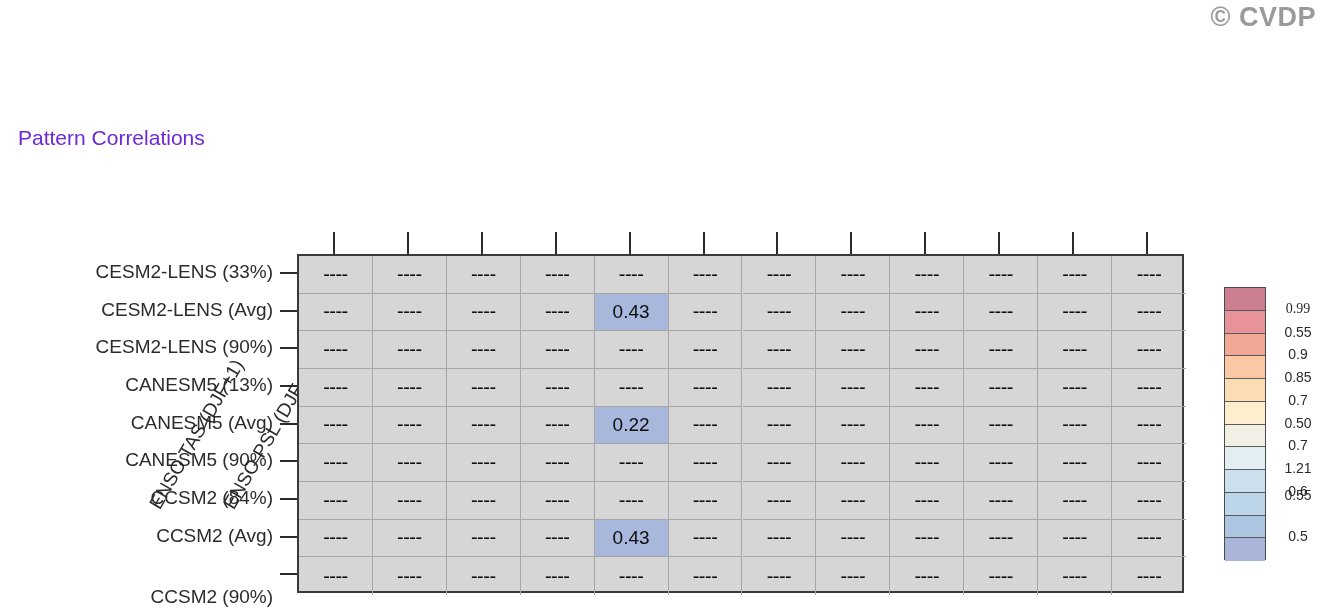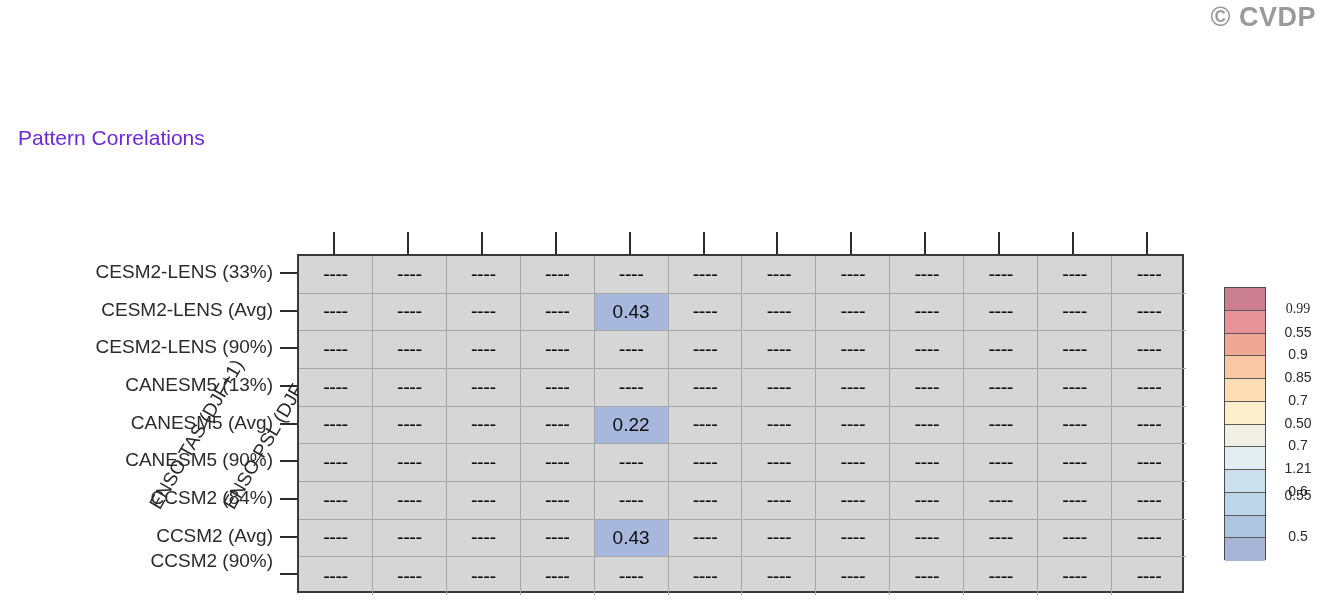--- a/index.html
+++ b/index.html
@@ -177,21 +177,21 @@
 
   <div id="rowlabels">
       <div class="rowlabel" style="left: 0px; width: 273px; top: 260.833px;">CESM2-LENS (33%)</div>
       <div class="rowlabel" style="left: 0px; width: 273px; top: 298.5px;">CESM2-LENS (Avg)</div>
       <div class="rowlabel" style="left: 0px; width: 273px; top: 336.167px;">CESM2-LENS (90%)</div>
       <div class="rowlabel" style="left: 0px; width: 273px; top: 373.833px;">CANESM5 (13%)</div>
       <div class="rowlabel" style="left: 0px; width: 273px; top: 411.5px;">CANESM5 (Avg)</div>
       <div class="rowlabel" style="left: 0px; width: 273px; top: 449.167px;">CANESM5 (90%)</div>
       <div class="rowlabel" style="left: 0px; width: 273px; top: 486.833px;">CCSM2 (84%)</div>
       <div class="rowlabel" style="left: 0px; width: 273px; top: 524.5px;">CCSM2 (Avg)</div>
-      <div class="rowlabel" style="left: 0px; width: 273px; top: 550px;">CCSM2 (90%)</div>
+      <div class="rowlabel" style="left: 0px; width: 273px; top: 586px;">CCSM2 (90%)</div>
     </div>
 
   <div id="grid" style="left: 297px; top: 254px; width: 887px; height: 339px;">
       <div class="cell empty" style="left: 0px; top: 0px; width: 73.9167px; height: 37.6667px;">----</div>
       <div class="cell empty" style="left: 73.9167px; top: 0px; width: 73.9167px; height: 37.6667px;">----</div>
       <div class="cell empty" style="left: 147.833px; top: 0px; width: 73.9167px; height: 37.6667px;">----</div>
       <div class="cell empty" style="left: 221.75px; top: 0px; width: 73.9167px; height: 37.6667px;">----</div>
       <div class="cell empty" style="left: 295.667px; top: 0px; width: 73.9167px; height: 37.6667px;">----</div>
       <div class="cell empty" style="left: 369.583px; top: 0px; width: 73.9167px; height: 37.6667px;">----</div>
       <div class="cell empty" style="left: 443.5px; top: 0px; width: 73.9167px; height: 37.6667px;">----</div>

